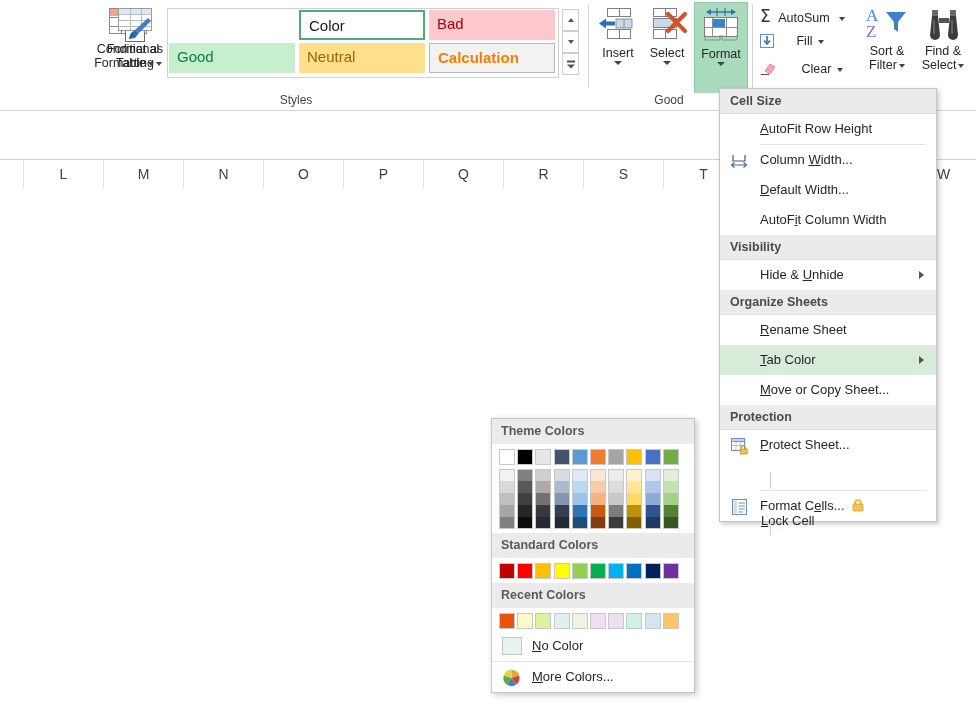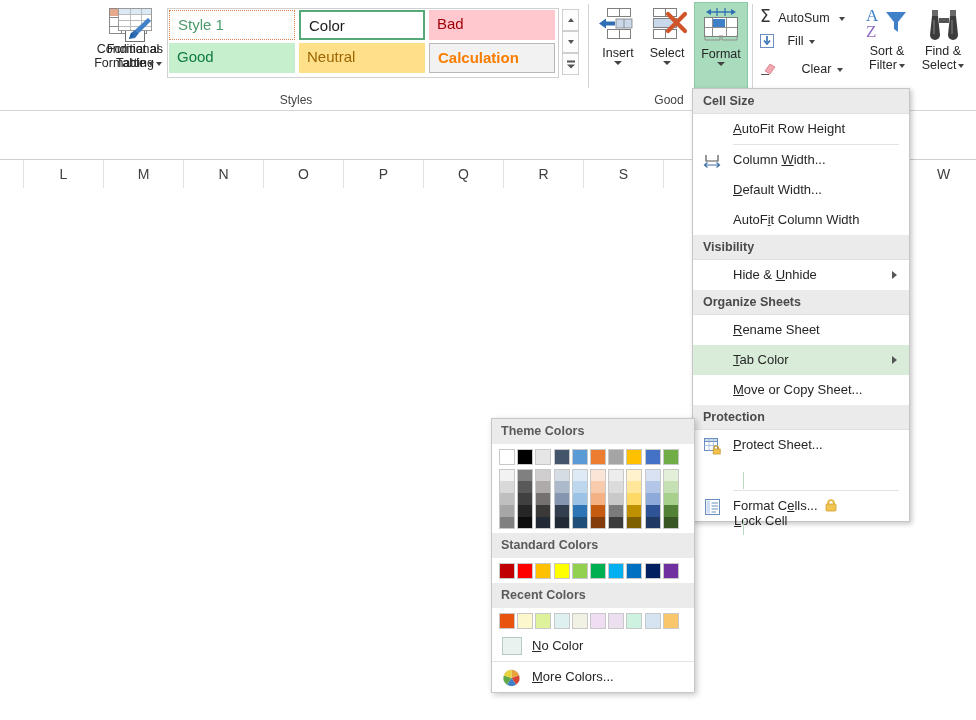--- a/index.html
+++ b/index.html
@@ -63,21 +63,21 @@
   .sigma{font-size:17px;font-family:"DejaVu Sans",sans-serif;color:#333;}
 
   
   #formulabar{position:absolute;left:0;top:110px;width:976px;height:12px;border-top:1px solid #d4d4d4;border-bottom:1px solid #dcdcdc;background:#fff;}
   #namebox-row{position:absolute;left:0;top:123px;width:976px;height:36px;background:#fff;border-bottom:1px solid #d0d0d0;}
   #colheader{position:absolute;left:0;top:160px;width:976px;height:28px;background:#fff;border-bottom:1px solid #cfcfcf;}
   .colh{position:absolute;top:0;height:28px;line-height:28px;text-align:center;font-size:14px;color:#404040;border-right:1px solid #e2e2e2;box-sizing:border-box;}
   #gridarea{position:absolute;left:0;top:188px;width:976px;height:532px;background:#fff;}
 
   
-  #format-menu{position:absolute;left:692px;top:88px;width:216px;background:#fff;border:1px solid #c6c6c6;box-shadow:2px 2px 5px rgba(0,0,0,.22);}
+  #format-menu{position:absolute;left:719px;top:88px;width:216px;background:#fff;border:1px solid #c6c6c6;box-shadow:2px 2px 5px rgba(0,0,0,.22);}
   .menu-header{height:24px;line-height:24px;background:#ebebeb;color:#4a4a4a;font-weight:bold;font-size:12.5px;padding-left:10px;border-bottom:1px solid #e0e0e0;}
   .menu-item{position:relative;height:30px;line-height:30px;font-size:13px;color:#262626;padding-left:40px;cursor:default;white-space:nowrap;}
   .menu-item.hl{background:#d8ecd9;}
   .menu-item .subarrow{position:absolute;right:12px;top:11px;width:0;height:0;border-top:4px solid transparent;border-bottom:4px solid transparent;border-left:5px solid #555;}
   .mi-icon{position:absolute;left:10px;top:6px;width:20px;height:18px;}
   .menu-divider{height:1px;background:#e3e3e3;margin:0 10px 0 40px;}
   .ul{text-decoration:underline;}
   .ic-lock{position:relative;width:20px;height:18px;border:1px solid #bcd6c4;box-sizing:border-box;}
 
   
@@ -143,21 +143,20 @@
         <path d="M3 22 L5 16 L8 18 Z" fill="#1d5ba0"></path>
       </svg>
     </div>
     <div class="lbl">Format as</div>
     <div class="lbl">
       <span>Table</span><span class="caret"></span>
     </div>
   </div>
 
   <div id="styles-gallery">
-    <div class="sty" style="left:1px;top:1px;background:#ffffff;color:#4a9a6b;border:1px dotted #d8814a;">Style 1</div>
     <div class="sty" style="left:131px;top:1px;background:#ffffff;color:#1a1a1a;border:2px solid #55a878;">Color</div>
     <div class="sty" style="left:261px;top:1px;background:#ffc7ce;color:#9c0006;">Bad</div>
     <div class="sty" style="left:1px;top:34px;background:#c6efce;color:#0f7b42;">Good</div>
     <div class="sty" style="left:131px;top:34px;background:#ffe08a;color:#9c6500;">Neutral</div>
     <div class="sty" style="left:261px;top:34px;background:#f2f2f2;color:#fa7d00;font-weight:bold;border:1px solid #b9b9b9;">Calculation</div>
   </div>
 
   <div class="gal-scroll" style="left:562px;top:9px;">
     <span class="ar ar-up"></span>
   </div>
@@ -237,21 +236,21 @@
   <div class="edit-row" style="left:760px;top:6px;">
     <span class="sigma">Σ</span>
     <span style="margin-left:4px;">AutoSum</span>
     <span class="caret" style="margin-left:6px;"></span>
   </div>
   <div class="edit-row" style="left:760px;top:34px;">
     <svg width="14" height="14" viewBox="0 0 14 14" style="vertical-align:-3px;">
       <rect x="0.5" y="0.5" width="13" height="13" fill="#fff" stroke="#6a8fbf"></rect>
       <path d="M7 2 L7 8 M4 6.5 L7 10 L10 6.5" stroke="#2f6eb5" stroke-width="1.6" fill="none"></path>
     </svg>
-    <span style="margin-left:10px;">Fill</span>
+    <span style="margin-left:19px;">Fill</span>
     <span class="caret"></span>
   </div>
   <div class="edit-row" style="left:760px;top:62px;">
     <svg width="16" height="14" viewBox="0 0 16 14" style="vertical-align:-3px;">
       <path d="M5 9 L10 2 L15 5 L10 12 Z" fill="#f4a7b0" stroke="#cf7d89" stroke-width="0.8"></path>
       <line x1="1" y1="12.5" x2="9" y2="12.5" stroke="#555" stroke-width="1"></line>
     </svg>
     <span style="margin-left:22px;">Clear</span>
     <span class="caret"></span>
   </div>

